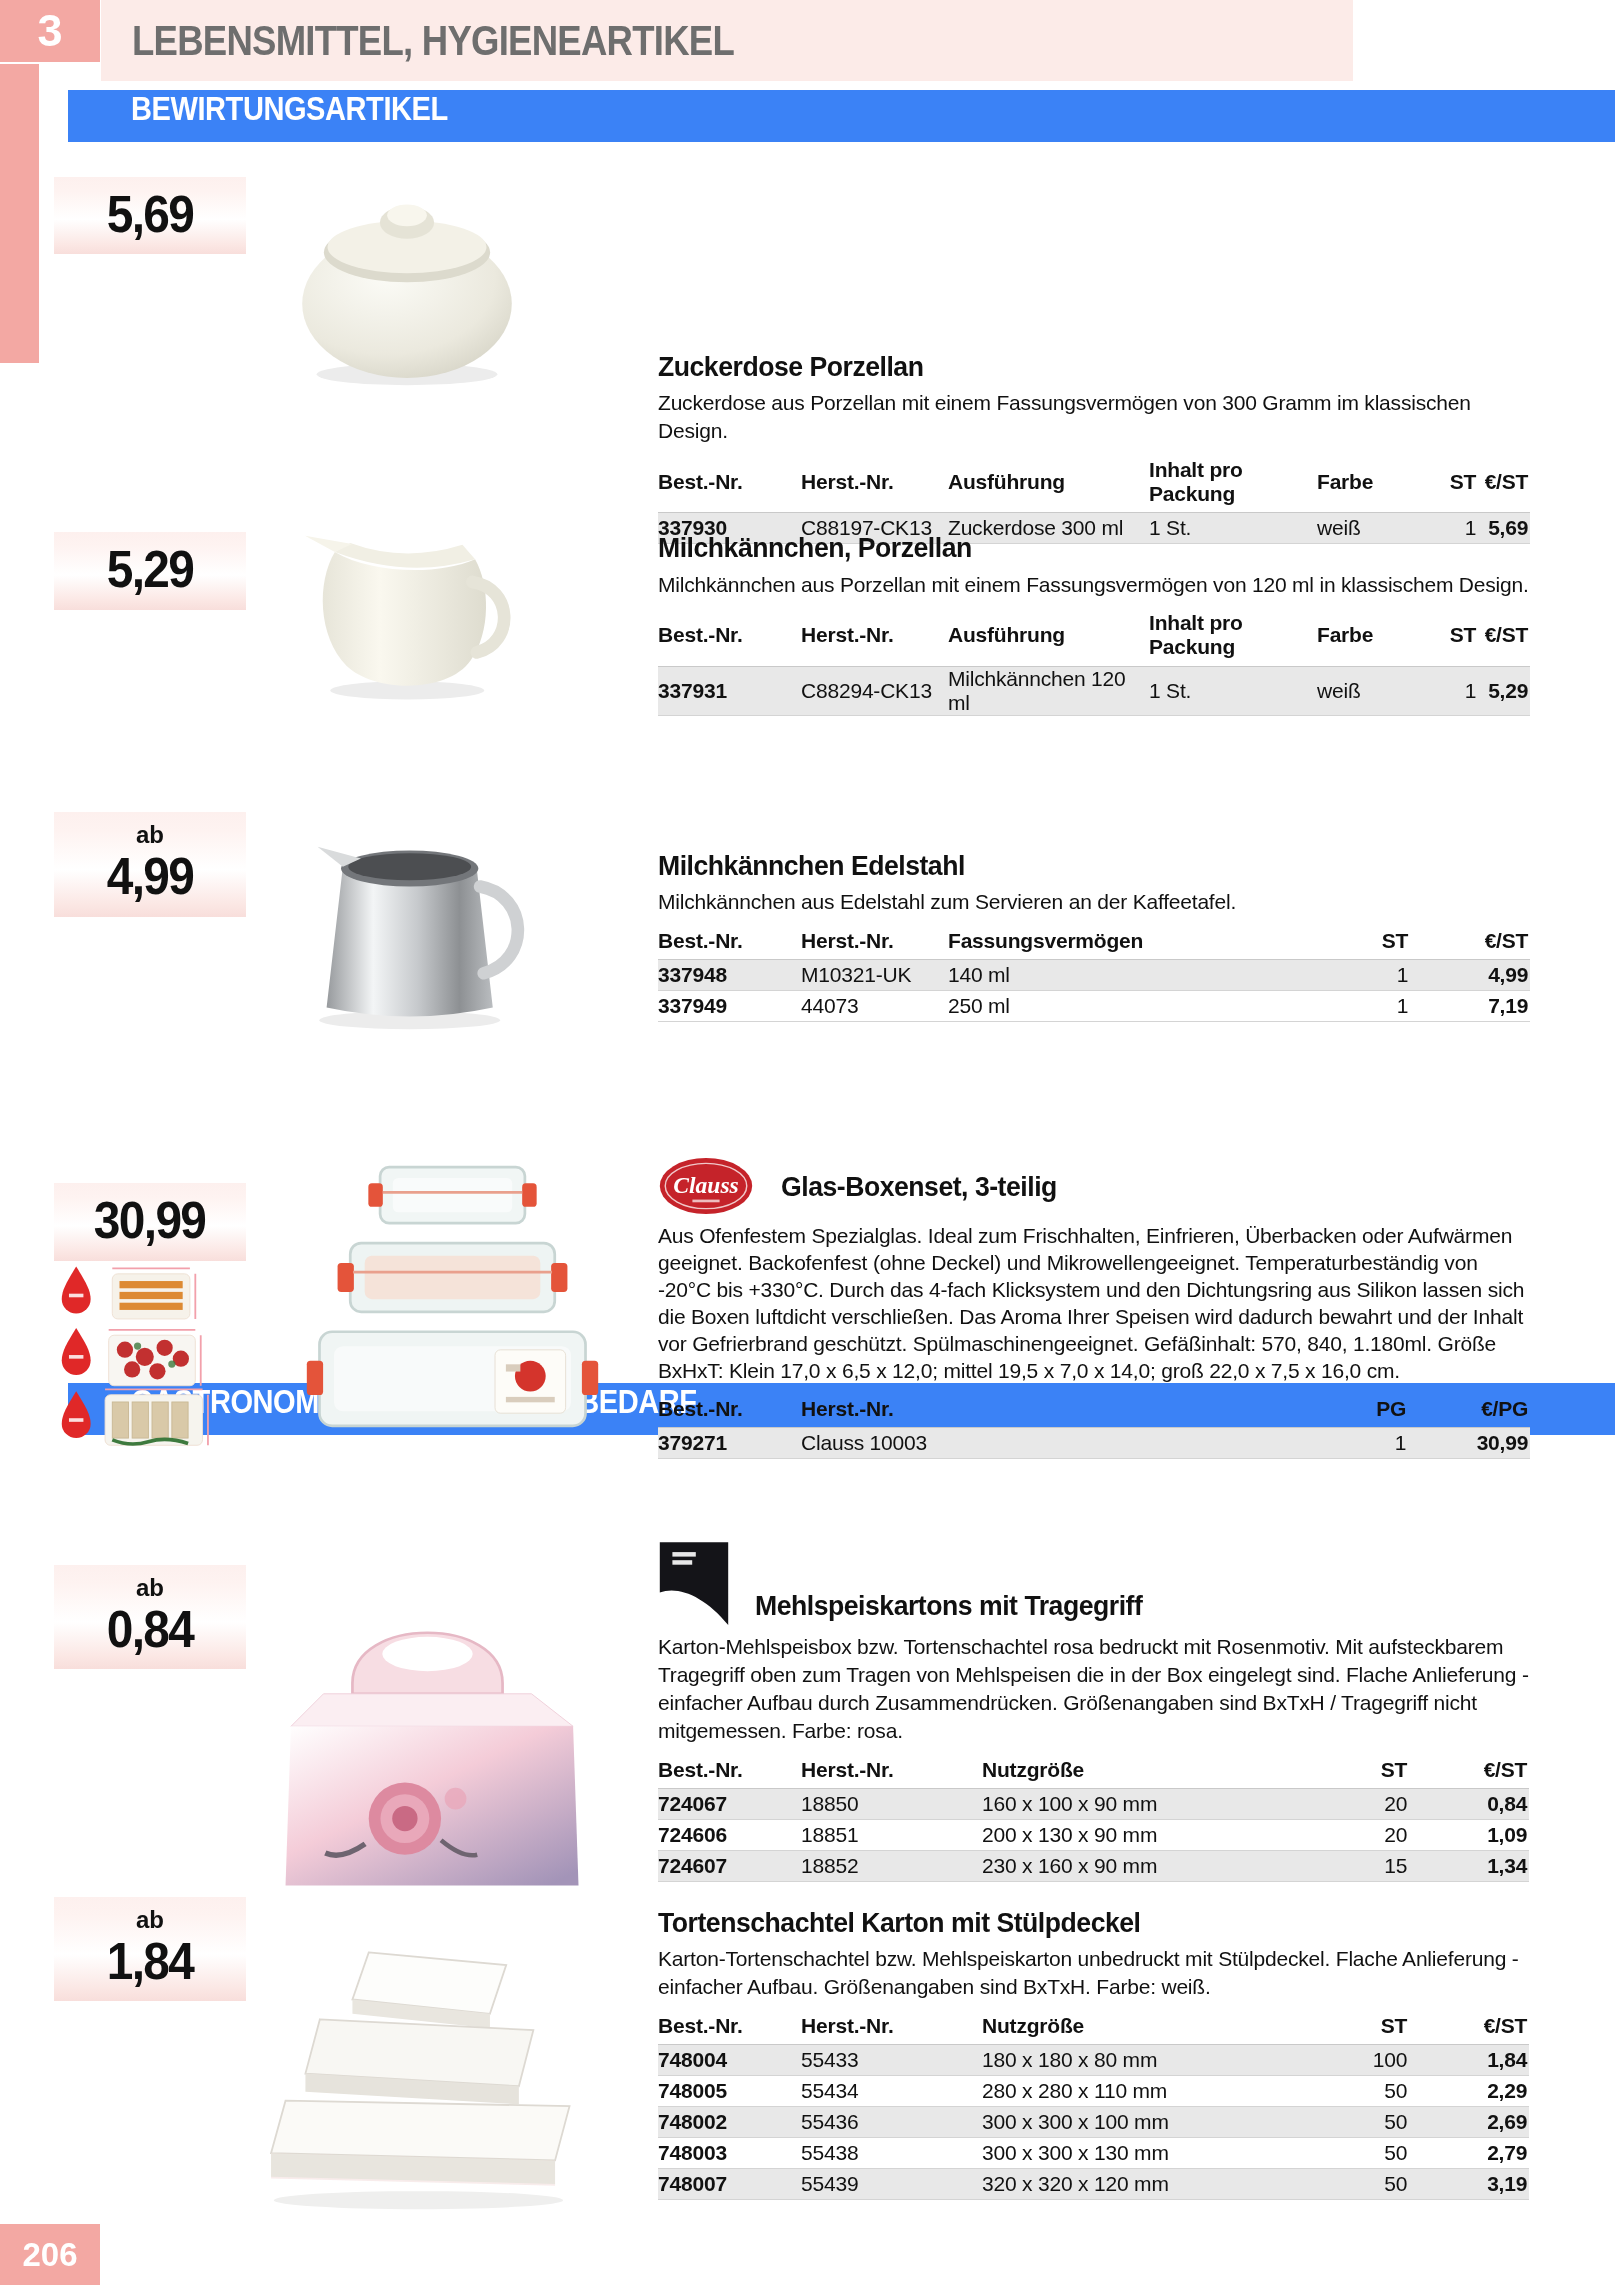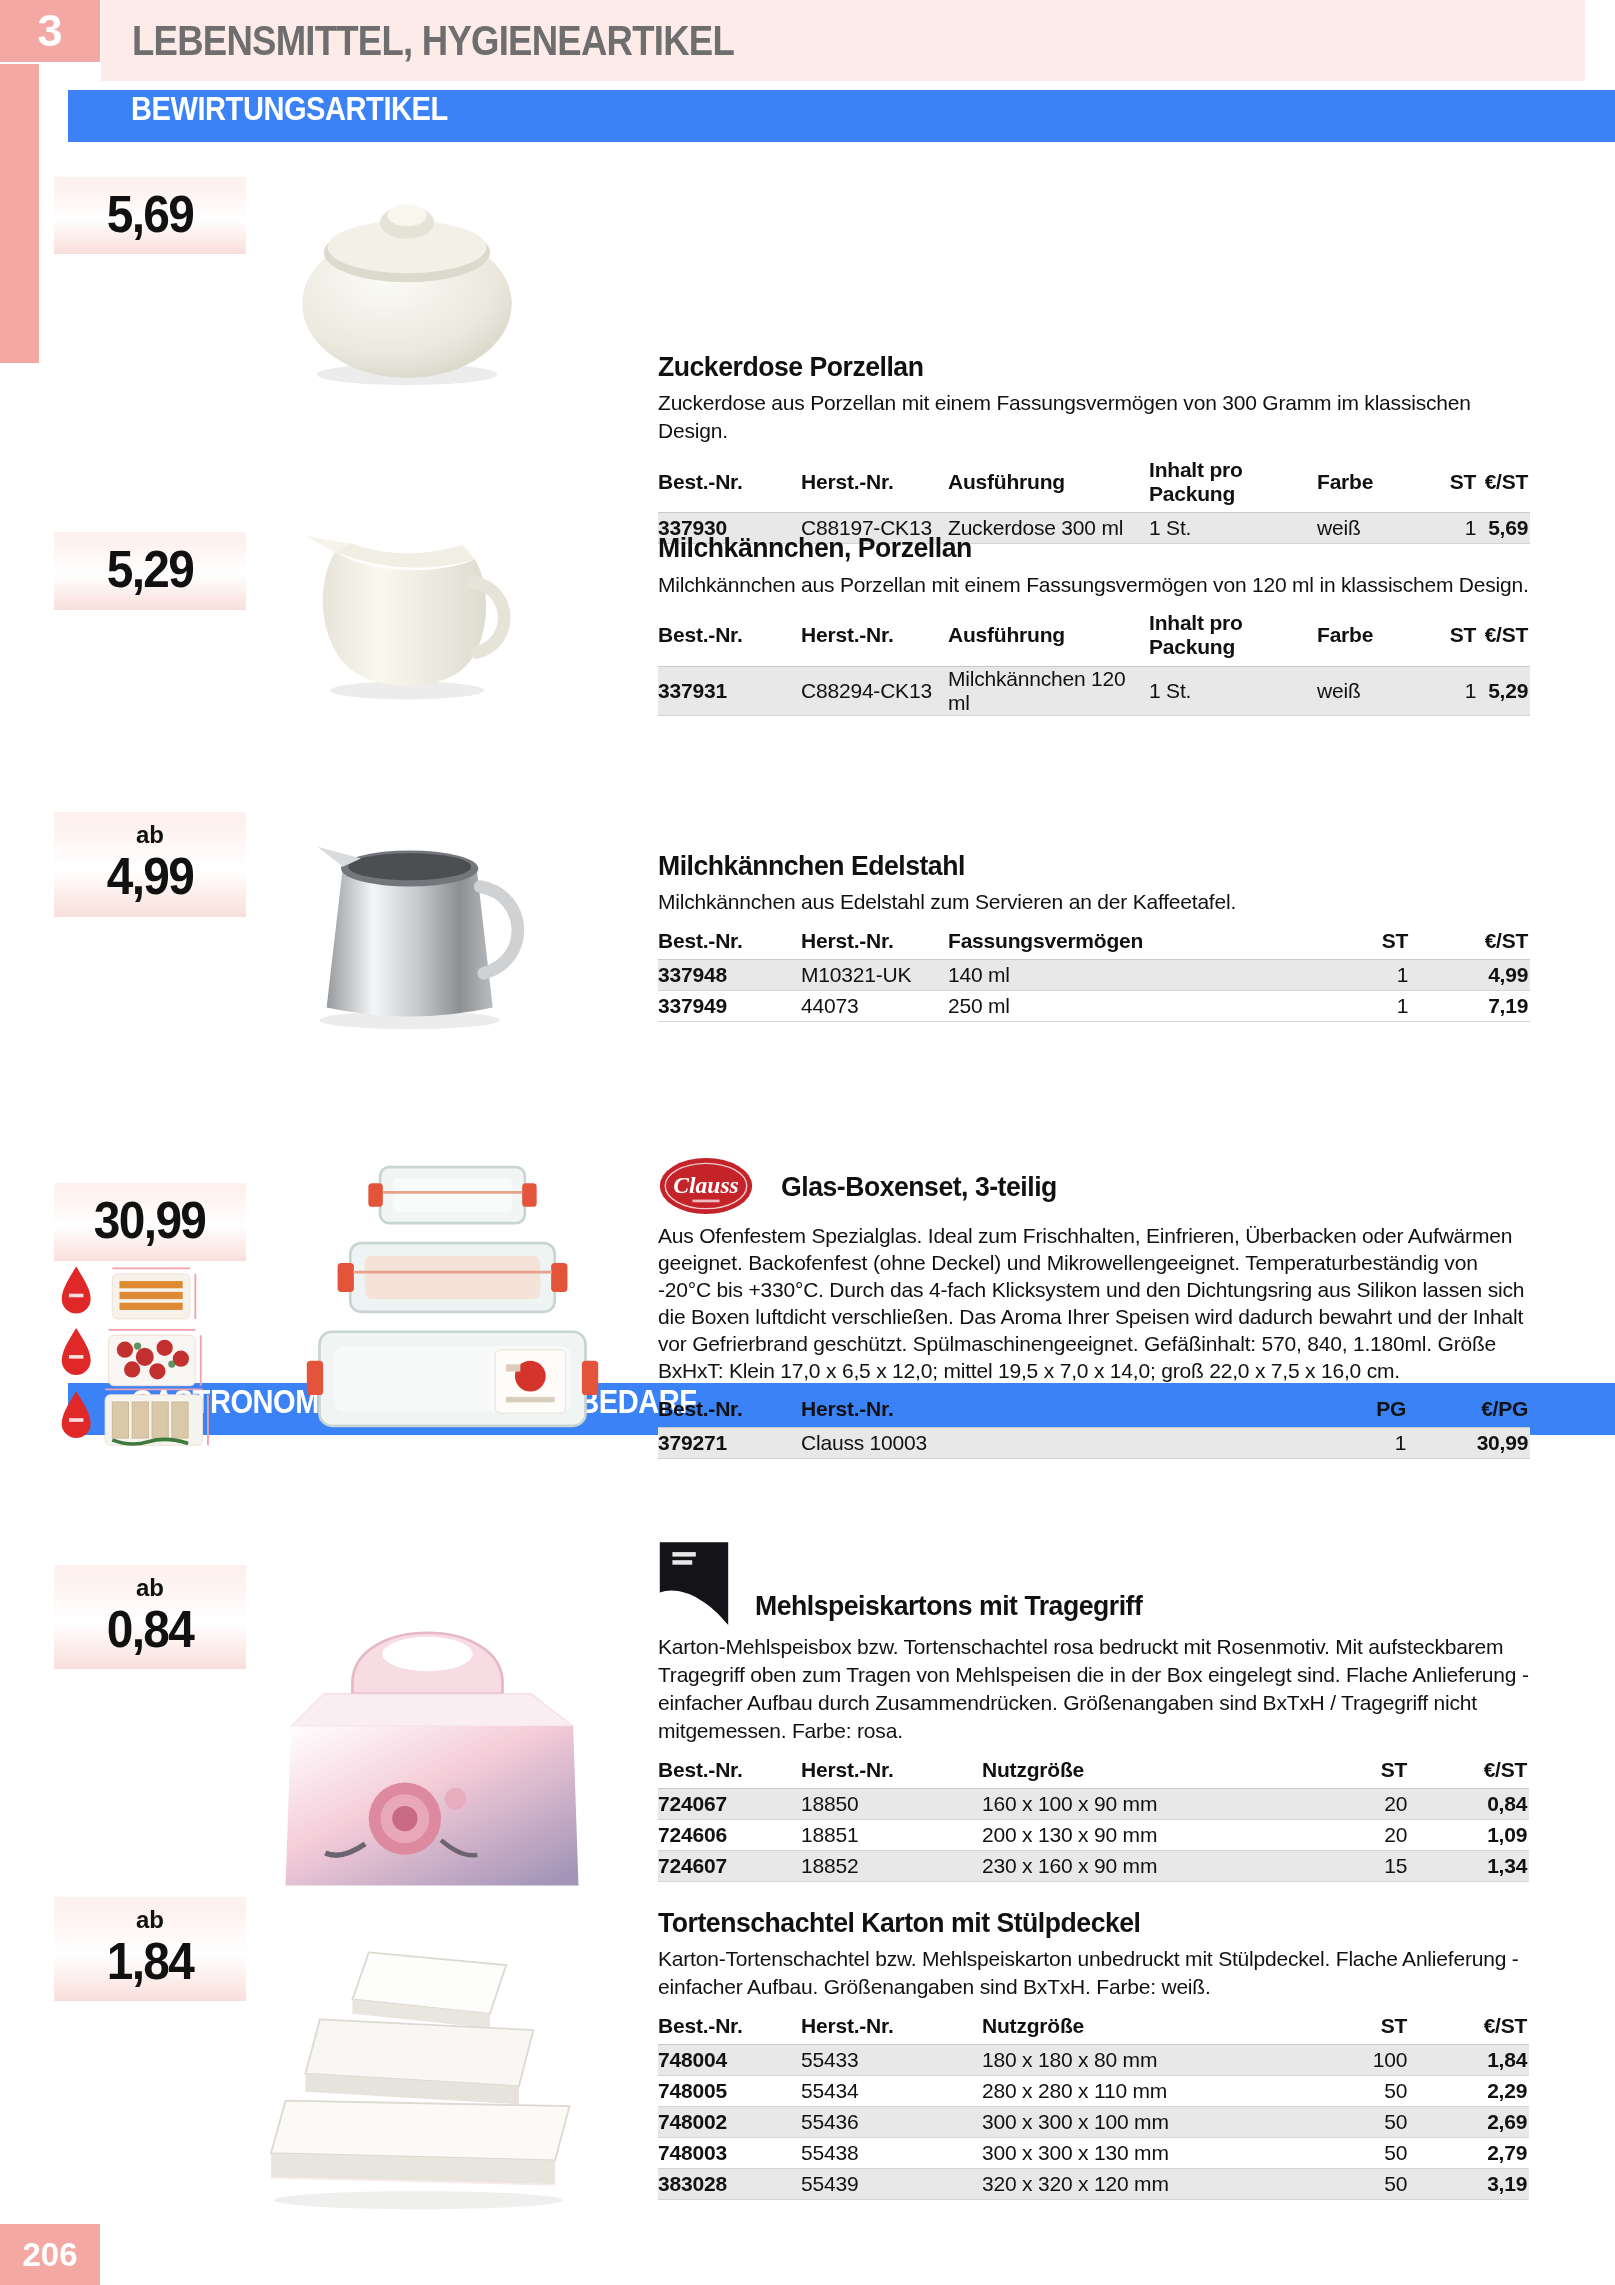--- a/index.html
+++ b/index.html
@@ -1,21 +1,21 @@
 <!DOCTYPE html>
 <html style="--salmon: #f3a8a3;font-size:14.5px"><head>
 <meta charset="utf-8">
 <style>
   html,body{margin:0;padding:0;background:#fff;}
   .page{position:relative;width:1616px;height:2285px;background:#fff;overflow:hidden;
         font-family:"Liberation Sans",sans-serif;color:#111;}
   
   .chapter-tab{position:absolute;left:0;top:0;width:100px;height:62px;background:var(--salmon,#f3a8a3);
         display:flex;align-items:center;justify-content:center;color:#fff;font-size:45px;font-weight:700;}
-  .header-band{position:absolute;left:101px;top:0;width:1484px;height:81px;background:#fcebe8;
+  .header-band{position:absolute;left:101px;top:0;width:1252px;height:81px;background:#fcebe8;
         display:flex;align-items:center;}
   .header-band h1{margin:0 0 0 31px;font-size:43px;font-weight:700;color:#6e6e6e;
         letter-spacing:-0.9px;transform:scaleX(.85);transform-origin:left center;white-space:nowrap;}
   .left-bar{position:absolute;left:0;top:64px;width:39px;height:299px;background:var(--salmon,#f3a8a3);}
   .section-banner{position:absolute;left:68px;width:1548px;height:52px;background:#3b82f6;
         display:flex;align-items:flex-start;}
   .section-banner span{margin-left:63px;font-size:33px;font-weight:700;color:#fff;letter-spacing:-0.5px;
         transform:scaleX(.88);transform-origin:left center;white-space:nowrap;}
   .banner-1{top:90px;} .banner-2{top:1383px;}
   
@@ -511,21 +511,21 @@
               <td class="r">2,69</td>
             </tr>
             <tr>
               <td class="">748003</td>
               <td class="">55438</td>
               <td class="">300 x 300 x 130 mm</td>
               <td class="r">50</td>
               <td class="r">2,79</td>
             </tr>
             <tr>
-              <td class="">383028</td>
+              <td class="">748007</td>
               <td class="">55439</td>
               <td class="">320 x 320 x 120 mm</td>
               <td class="r">50</td>
               <td class="r">3,19</td>
             </tr>
           </tbody>
         </table>
     </div>
   </section>
 

